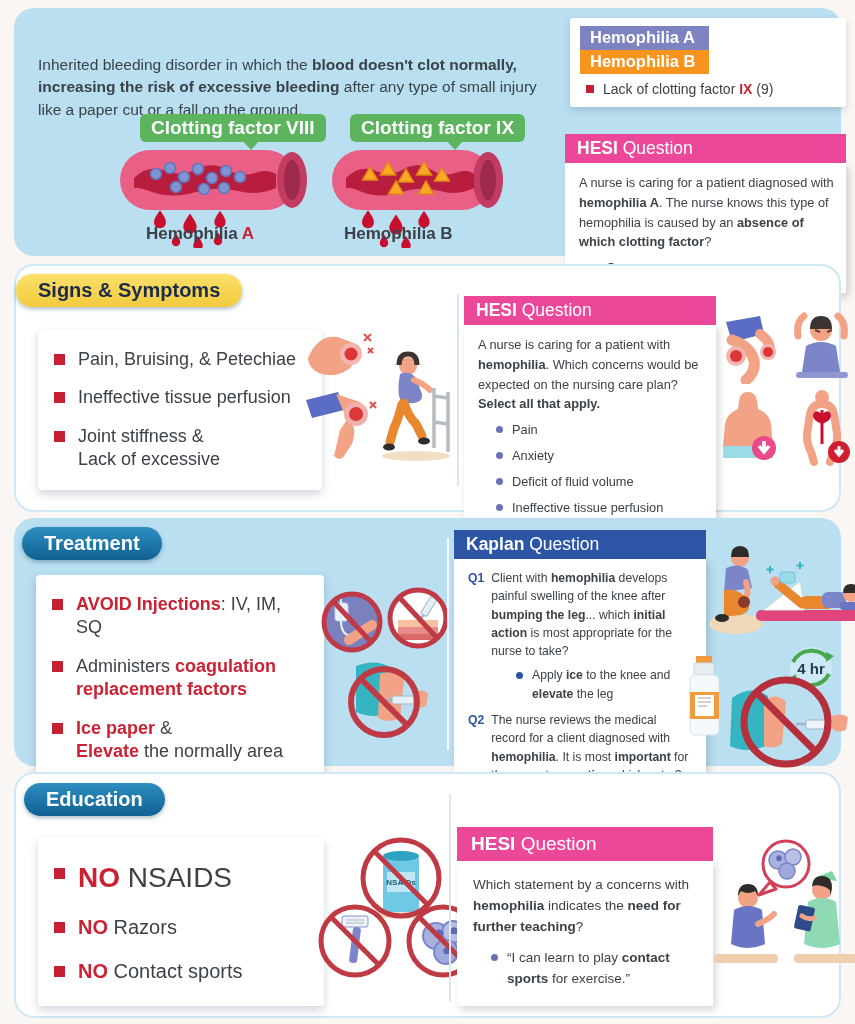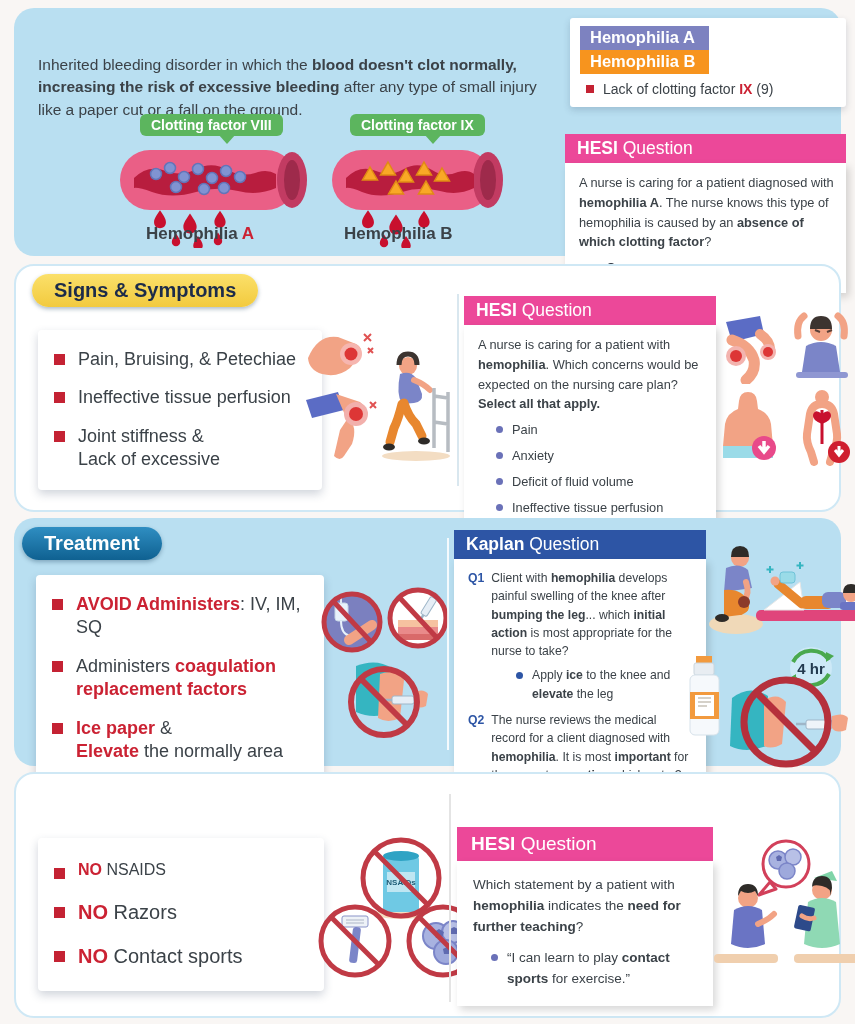--- a/index.html
+++ b/index.html
@@ -27,21 +27,21 @@
   .qhdr .brand{font-weight:800;}
   .qbox.kaplan .qhdr{background:#2d55a5;}
   .qbody{background:#fff;box-shadow:3px 4px 8px rgba(0,0,0,.16);
          padding:10px 12px 12px 14px;font-size:12.8px;line-height:1.55;}
   .ansrow{display:flex;gap:9px;margin:6px 0 0 18px;}
   .dot{width:7px;height:7px;border-radius:50%;background:#6a71b8;flex:none;margin-top:6px;}
   .dot.dk{background:#2d3640;width:8px;height:8px;}
   .dot.kp{background:#2d55a5;}
   .qtag{color:#2d55a5;font-weight:700;flex:none;}
   .qrow{display:flex;gap:7px;margin-top:8px;}
-  .glabel{position:absolute;background:#5cb55e;color:#fff;font-weight:700;font-size:14px;
+  .glabel{position:absolute;background:#5cb55e;color:#fff;font-weight:700;font-size:19px;
           padding:3px 11px;border-radius:6px;z-index:3;}
   .glabel::after{content:"";position:absolute;left:55%;bottom:-8px;
           border:9px solid transparent;border-top:10px solid #5cb55e;border-bottom:0;}
   .vcaption{position:absolute;font-weight:700;font-size:17px;color:#3b4248;}
   .typecard{position:absolute;background:#fff;border-radius:3px;padding:8px 10px;
           box-shadow:0 3px 7px rgba(40,60,90,.2);}
   .typehdr{display:inline-block;color:#fff;font-weight:700;font-size:16.5px;padding:2px 14px 3px 10px;}
   .typehdr.a{background:#7d82c0;}
   .typehdr.b{background:#f7941e;}
   .typeblt{display:flex;gap:9px;font-size:14px;margin:7px 0 8px 6px;}
@@ -132,21 +132,21 @@
         <div><span>A nurse is caring for a patient diagnosed with </span><span class="s-b">hemophilia A</span><span>. The nurse knows this type of hemophilia is caused by an </span><span class="s-b">absence of which clotting factor</span><span>?</span></div>
         <div class="ansrow" style="margin-left:28px;">
           <span class="dot dk" style="margin-top:5px;"></span>
           <span style="font-weight:700;font-size:14.5px;">VIII</span>
         </div>
       </div>
     </div>
   </div>
 
   <div class="panel white" style="top:264px;height:248px;">
-    <div class="pill yellow" style="left:16px;top:8px;">
+    <div class="pill yellow" style="left:0;top:8px;border-radius:16px;">
       <span>Signs &amp; Symptoms</span>
     </div>
 
     <div class="card" style="left:22px;top:64px;width:284px;">
       <div class="blt">
         <span class="sq"></span>
         <span><span><span>Pain, Bruising, &amp; Petechiae</span></span></span>
       </div>
       <div class="blt">
         <span class="sq"></span>
@@ -249,21 +249,21 @@
   </div>
 
   <div class="panel blue" style="top:518px;height:248px;">
     <div class="pill" style="left:8px;top:9px;">
       <span>Treatment</span>
     </div>
 
     <div class="card" style="left:22px;top:57px;width:288px;">
       <div class="blt">
         <span class="sq"></span>
-        <span><span><span class="s-rb">AVOID Administers</span><span>: IV, IM, SQ</span></span></span>
+        <span><span><span class="s-rb">AVOID Injections</span><span>: IV, IM, SQ</span></span></span>
       </div>
       <div class="blt">
         <span class="sq"></span>
         <span><span><span>Administers </span><span class="s-rb">coagulation replacement factors</span></span></span>
       </div>
       <div class="blt">
         <span class="sq"></span>
         <span>
           <span><span class="s-rb">Ice paper</span><span> &amp;</span></span><br>
           <span><span class="s-rb">Elevate</span><span> the normally area</span></span>
@@ -372,23 +372,26 @@
       <path d="M50,64 q14,-8 22,2 l-4,42 q-10,6 -18,2 Z" fill="#f2a385"></path>
       <rect x="92" y="84" width="26" height="9" rx="2" fill="#eef4f9" stroke="#9fb6c8"></rect>
       <line x1="82" y1="88" x2="92" y2="88" stroke="#9fb6c8" stroke-width="2.5"></line>
       <path d="M118,80 q12,-4 16,2 l-2,12 q-10,4 -14,-2 Z" fill="#f2a385"></path>
       <circle cx="72" cy="86" r="42" fill="none" stroke="#b5303c" stroke-width="7"></circle>
       <line x1="42" y1="56" x2="102" y2="116" stroke="#b5303c" stroke-width="7"></line>
     </svg>
   </div>
 
   <div class="panel white" style="top:772px;height:246px;">
+    <div class="pill" style="left:8px;top:9px;">
+      <span>Education</span>
+    </div>
 
     <div class="card" style="left:22px;top:64px;width:286px;padding:22px 16px;">
-      <div class="blt" style="font-size:16px;margin-bottom:18px;">
+      <div class="blt" style="font-size:28px;margin-bottom:18px;">
         <span class="sq" style="margin-top:8px;"></span>
         <span><span><span class="s-rb">NO</span><span> NSAIDS</span></span></span>
       </div>
       <div class="blt" style="font-size:20px;margin-bottom:18px;">
         <span class="sq" style="margin-top:8px;"></span>
         <span><span><span class="s-rb">NO</span><span> Razors</span></span></span>
       </div>
       <div class="blt" style="font-size:20px;margin-bottom:0;">
         <span class="sq" style="margin-top:8px;"></span>
         <span><span><span class="s-rb">NO</span><span> Contact sports</span></span></span>
@@ -425,21 +428,21 @@
     </svg>
 
     <div class="vline" style="left:433px;top:20px;height:208px;background:#e4e4e4;"></div>
 
     <div class="qbox" style="left:441px;top:53px;width:256px;">
       <div class="qhdr" style="font-size:19px;padding:6px 14px;">
         <span class="brand">HESI</span>
         <span>Question</span>
       </div>
       <div class="qbody" style="font-size:13.5px;padding:14px 14px 16px 16px;">
-        <div><span>Which statement by a patient with </span><span class="s-b">hemophilia</span><span> indicates the </span><span class="s-b">need for further teaching</span><span>?</span></div>
+        <div><span>Which statement by a concerns with </span><span class="s-b">hemophilia</span><span> indicates the </span><span class="s-b">need for further teaching</span><span>?</span></div>
         <div class="ansrow" style="margin-top:10px;">
           <span class="dot"></span>
           <span><span>“I can learn to play </span><span class="s-b">contact sports</span><span> for exercise.”</span></span>
         </div>
       </div>
     </div>
 
     <svg style="position:absolute;left:694px;top:62px;" width="152" height="150" viewBox="0 0 152 150">
       <circle cx="76" cy="28" r="23" fill="#fff" stroke="#d2405a" stroke-width="3"></circle>
       <path d="M60,46 l-11,13 17,-6 Z" fill="#fff" stroke="#d2405a" stroke-width="3" stroke-linejoin="round"></path>

